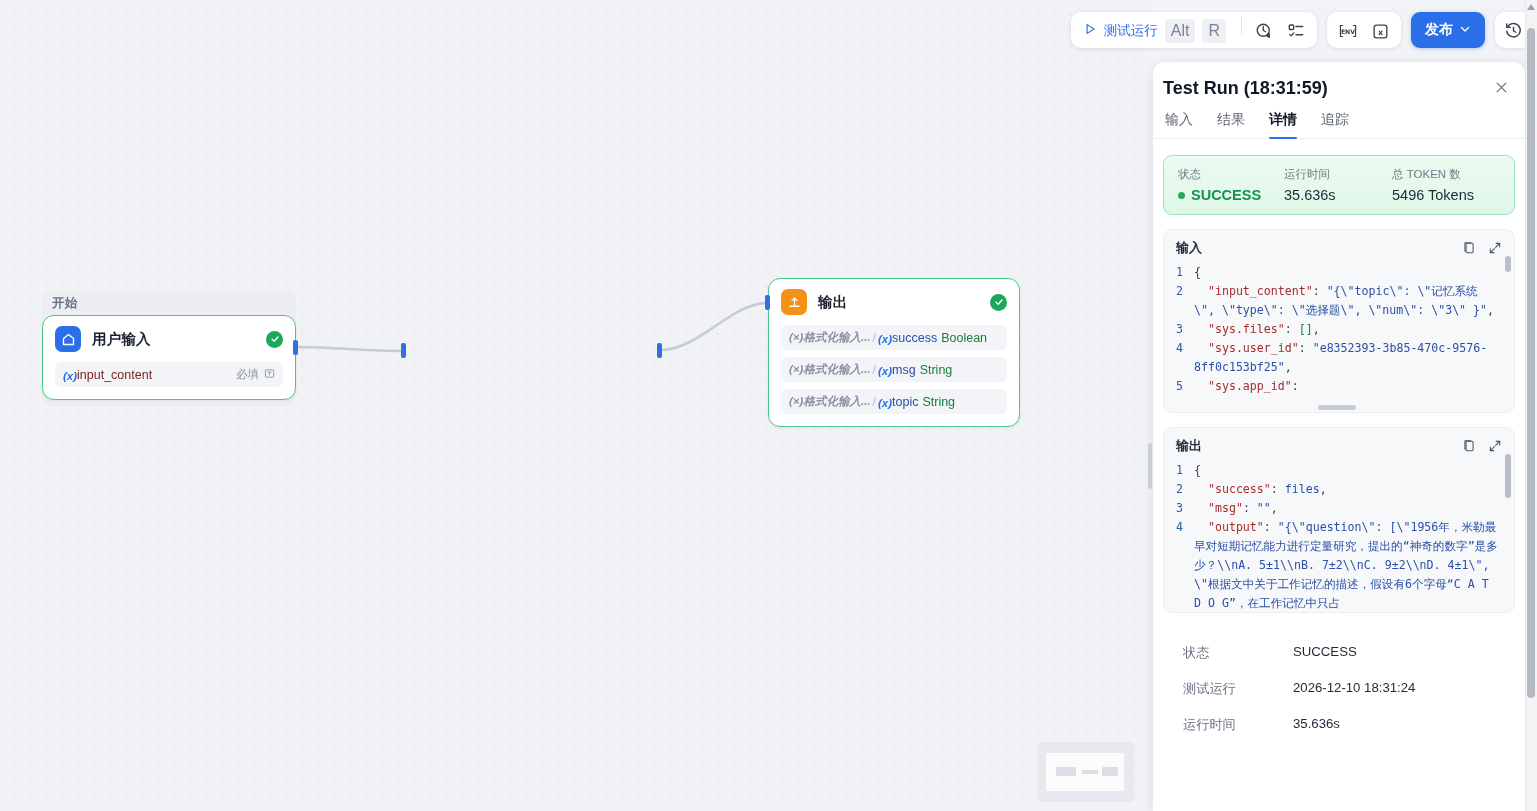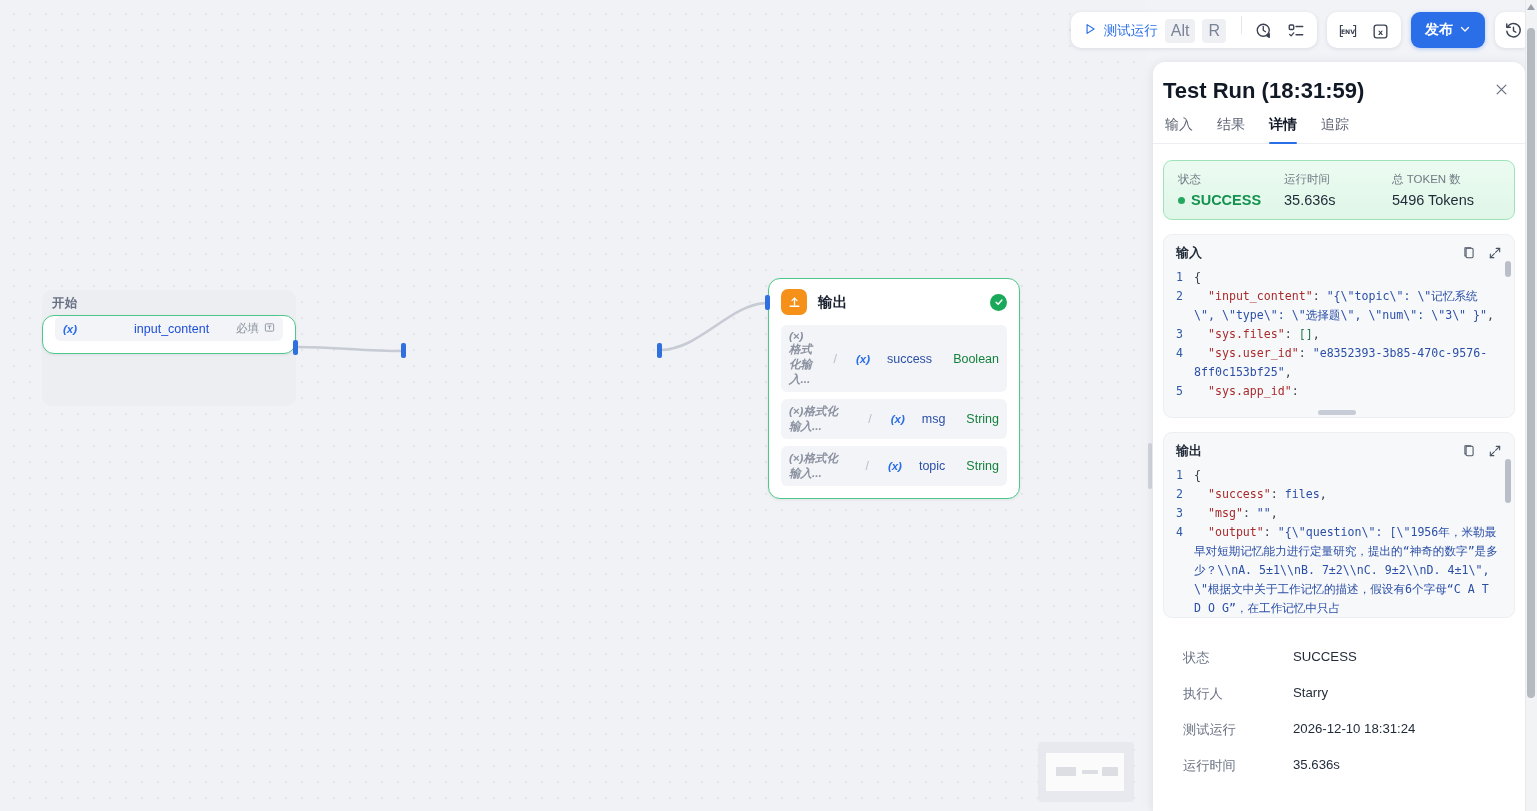--- a/index.html
+++ b/index.html
@@ -67,28 +67,28 @@
     font-size: 14.5px; font-weight: 700; color: #19202e;
     letter-spacing: .2px;
   }
   .node-check {
     margin-left: auto; width: 17px; height: 17px; border-radius: 50%;
     background: #1aa85a; display: flex; align-items: center; justify-content: center;
     flex: none;
   }
   .node-body { padding: 0 12px 12px 12px; display: flex; flex-direction: column; gap: 7px; }
   .var-row {
-    display: flex; align-items: center;
+    display: flex; align-items: flex-end;
     background: #f3f4f7; border-radius: 6px;
     padding: 5px 8px; font-size: 12.5px; color: #394152;
-    gap: 17px;
+    gap: 0;
   }
   .vx { color: #2b6fe8; font-style: italic; font-weight: 700; font-size: 11.5px; }
   .vx-dim { color: #8a91a0; font-style: italic; font-weight: 700; font-size: 11.5px; }
-  .var-name { color: #1d4ed8; margin-left: 40px; }
+  .var-name { color: #7f1d1d; }
   .var-meta { margin-left: auto; display: flex; align-items: center; gap: 5px; color: #8a91a0; font-size: 11.5px; }
   .slash { color: #b9bec9; margin: 0 2px; }
   .vtype { color: #15803d; margin-left: 4px; }
   .vval { color: #2b4fa6; }
 
   
   .port {
     position: absolute; width: 5px; height: 15px;
     background: #2f6fe0; border-radius: 2px;
   }
@@ -157,21 +157,21 @@
     width: 372px; height: 749px;
     background: #ffffff;
     border-radius: 12px 12px 0 0;
     box-shadow: 0 2px 12px rgba(16,24,40,.10);
     overflow: hidden;
   }
   .panel-title-row {
     display: flex; align-items: center;
     padding: 16px 16px 0 10px;
   }
-  .panel-title { font-size: 22px; font-weight: 700; color: #111826; }
+  .panel-title { font-size: 18px; font-weight: 700; color: #111826; }
   .panel-close { margin-left: auto; color: #6b7384; font-size: 18px; line-height: 1; }
   .tabs {
     display: flex; gap: 24px; padding: 12px 10px 0 12px;
     border-bottom: 1px solid #eceef2;
   }
   .tab {
     font-size: 14px; color: #5d6474; padding-bottom: 9px;
     position: relative;
   }
   .tab.active { color: #111826; font-weight: 600; }
@@ -266,20 +266,33 @@
     <svg class="edge">
       <path d="M 296 347 C 340 347 360 351 404 351" stroke="#c7cbd4" stroke-width="2.6" fill="none"></path>
       <path d="M 660 350 C 700 350 730 303 768 303" stroke="#c7cbd4" stroke-width="2.6" fill="none"></path>
     </svg>
 
     <div class="group-start"></div>
     <div class="group-start-body"></div>
     <div class="group-start-label">开始</div>
 
     <div class="node" style="left:42px; top:315px; width:254px;">
+      <div class="node-head">
+        <div class="node-icon icon-blue">
+          <svg width="15" height="15" viewBox="0 0 24 24" fill="none" stroke="#fff" stroke-width="2.2" stroke-linejoin="round">
+            <path d="M4 10.5 12 4l8 6.5V20H4z"></path>
+          </svg>
+        </div>
+        <div class="node-title">用户输入</div>
+        <div class="node-check">
+          <svg width="10" height="10" viewBox="0 0 24 24" fill="none" stroke="#fff" stroke-width="3.4" stroke-linecap="round" stroke-linejoin="round">
+              <path d="M5 12.5 10 17.5 19 7"></path>
+            </svg>
+        </div>
+      </div>
       <div class="node-body">
         <div class="var-row">
           <span class="vx">(x)</span>
           <span class="var-name">input_content</span>
           <span class="var-meta">
             <span>必填</span>
             <span>
               <svg width="11" height="11" viewBox="0 0 24 24" fill="none" stroke="#8a91a0" stroke-width="2">
                   <rect x="3" y="4" width="18" height="16" rx="2"></rect>
                   <path d="M8 9h8M12 9v7"></path>
@@ -532,24 +545,20 @@
         </div>
         <div class="code-scrollbar" style="top:26px; height:44px;"></div>
       </div>
 
       <div class="meta">
         <div class="meta-row">
           <div class="meta-k">状态</div>
           <div class="meta-v">SUCCESS</div>
         </div>
         <div class="meta-row">
-          <div class="meta-k">执行人</div>
-          <div class="meta-v">Starry</div>
-        </div>
-        <div class="meta-row">
           <div class="meta-k">测试运行</div>
           <div class="meta-v">2026-12-10 18:31:24</div>
         </div>
         <div class="meta-row">
           <div class="meta-k">运行时间</div>
           <div class="meta-v">35.636s</div>
         </div>
       </div>
     </div>
   </div>

